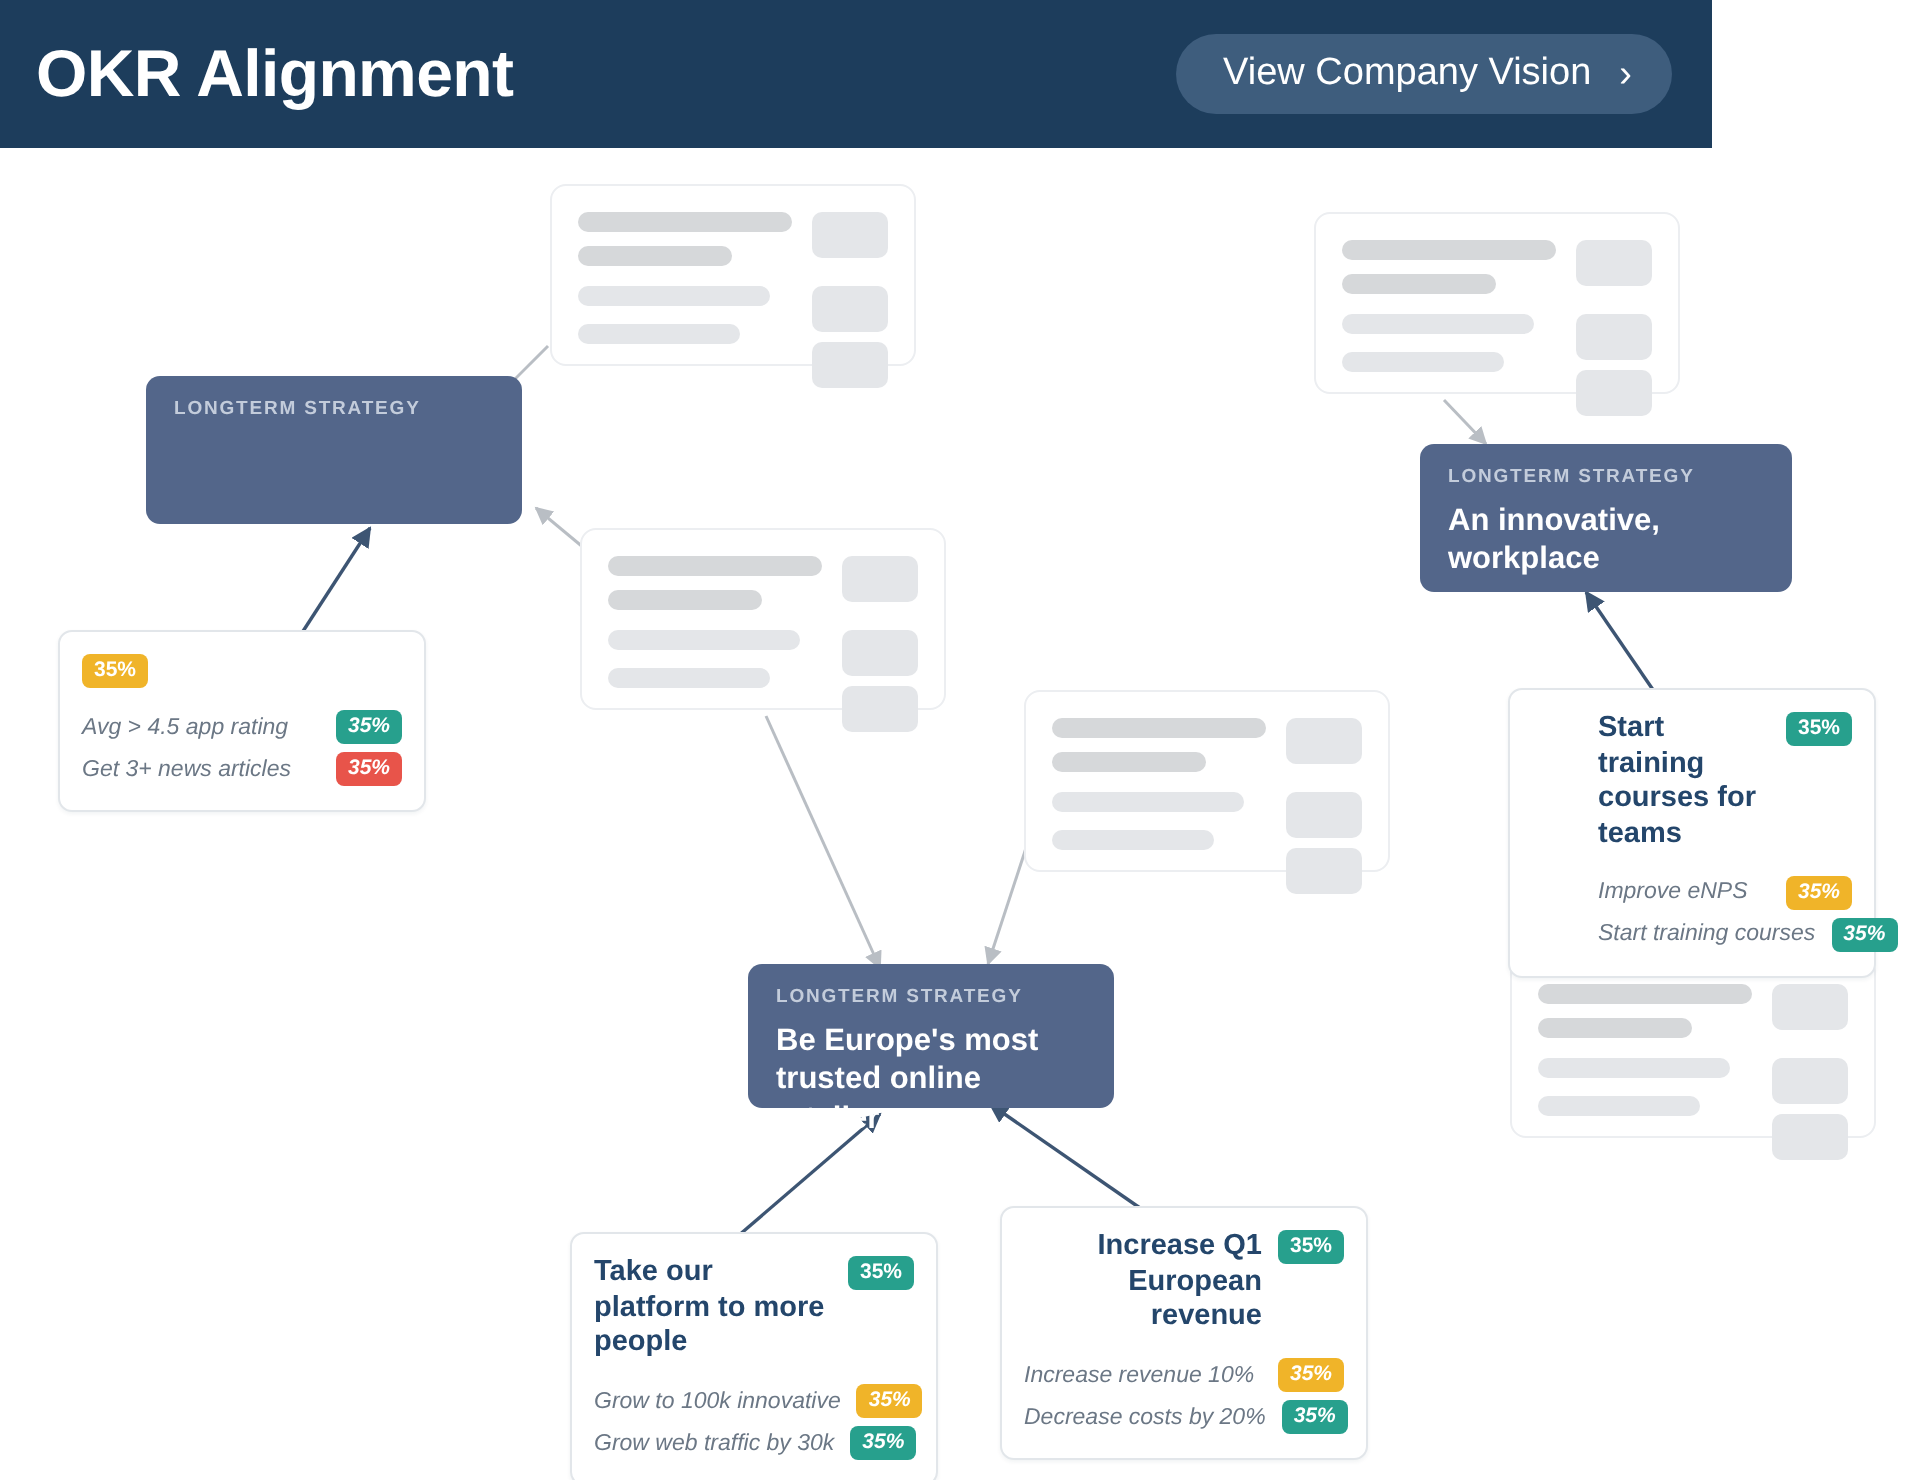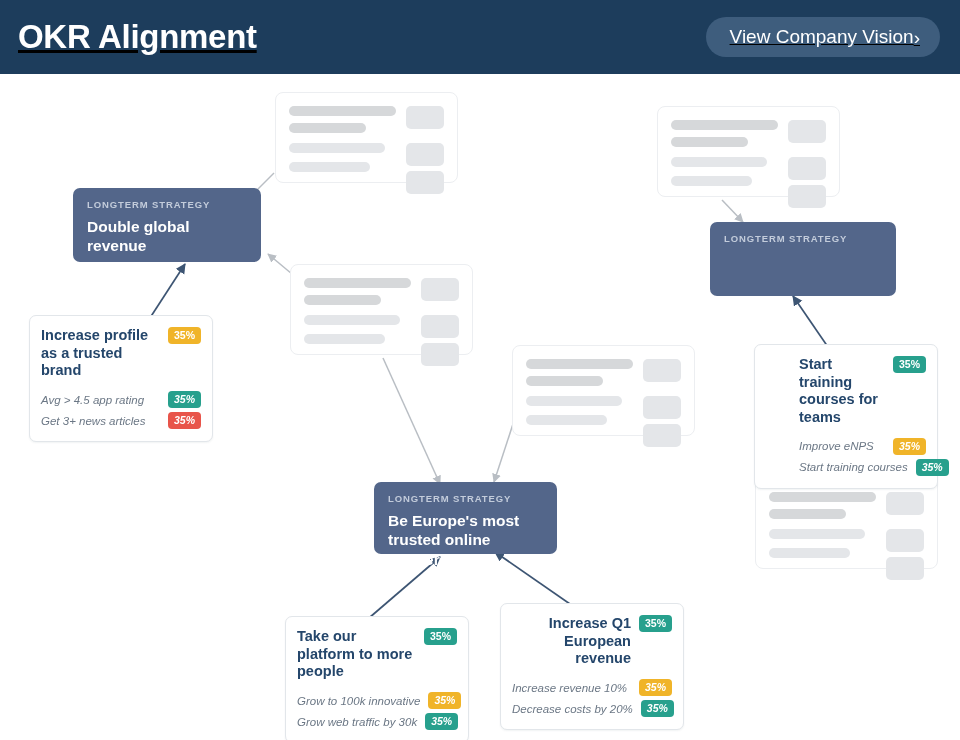--- a/index.html
+++ b/index.html
@@ -10,41 +10,41 @@
     background: #ffffff;
     font-family: "Liberation Sans", sans-serif;
     overflow: hidden;
     position: relative;
   }
 
   
   #app-header {
     position: absolute;
     left: 0; top: 0;
-    width: 960px; height: 74px;
+    width: 856px; height: 74px;
     background: #1d3d5c;
     display: flex;
     align-items: center;
     justify-content: space-between;
     padding: 0 20px 0 18px;
-    text-decoration: underline;
   }
   #page-title {
     color: #ffffff;
     font-size: 33px;
     font-weight: bold;
     letter-spacing: -0.3px;
   }
   #vision-button {
     background: #3e5d7d;
     border-radius: 22px;
     height: 40px;
     padding: 0 20px 0 24px;
     display: flex;
     align-items: center;
+    gap: 14px;
     cursor: pointer;
     border: none;
   }
   #vision-button .label {
     color: #ffffff;
     font-size: 19px;
     white-space: nowrap;
   }
   #vision-button .chev {
     color: #ffffff;
@@ -305,35 +305,34 @@
       </div>
       <div style="display:flex; flex-direction:column; gap:5px;">
         <div class="sk-chip"></div>
         <div class="sk-chip"></div>
       </div>
     </div>
   </div>
 
   <div class="node strategy-card" style="left:73px; top:114px; width:188px; height:74px;">
     <div class="strategy-kicker">LONGTERM STRATEGY</div>
-    <div class="strategy-title">Double global revenue</div>
   </div>
 
   <div class="node strategy-card" style="left:374px; top:408px; width:183px; height:72px;">
     <div class="strategy-kicker">LONGTERM STRATEGY</div>
     <div class="strategy-title">Be Europe's most trusted online retailer</div>
   </div>
 
   <div class="node strategy-card" style="left:710px; top:148px; width:186px; height:74px;">
     <div class="strategy-kicker">LONGTERM STRATEGY</div>
+    <div class="strategy-title">An innovative, workplace</div>
   </div>
 
   <div class="node okr-card" style="left:29px; top:241px; width:184px;">
     <div class="okr-head">
-      <div class="okr-title">Increase profile as a trusted brand</div>
       <span class="badge amber">35%</span>
     </div>
     <div class="kr-list">
       <div class="kr-row">
         <span class="kr-label">Avg &gt; 4.5 app rating</span>
         <span class="badge teal">35%</span>
       </div>
       <div class="kr-row">
         <span class="kr-label">Get 3+ news articles</span>
         <span class="badge red">35%</span>

